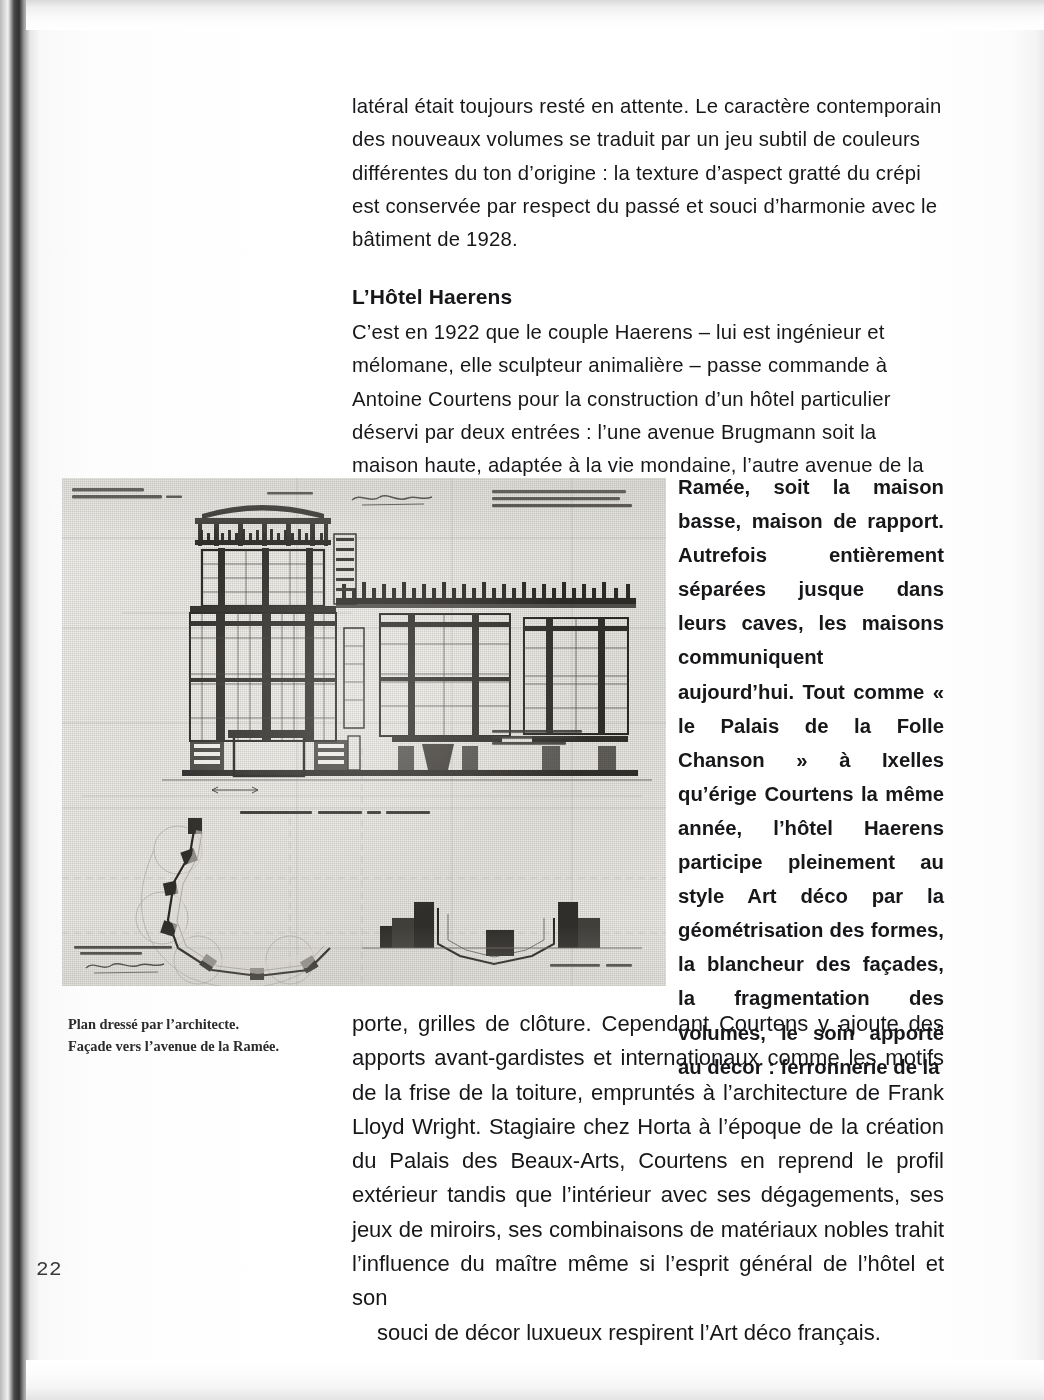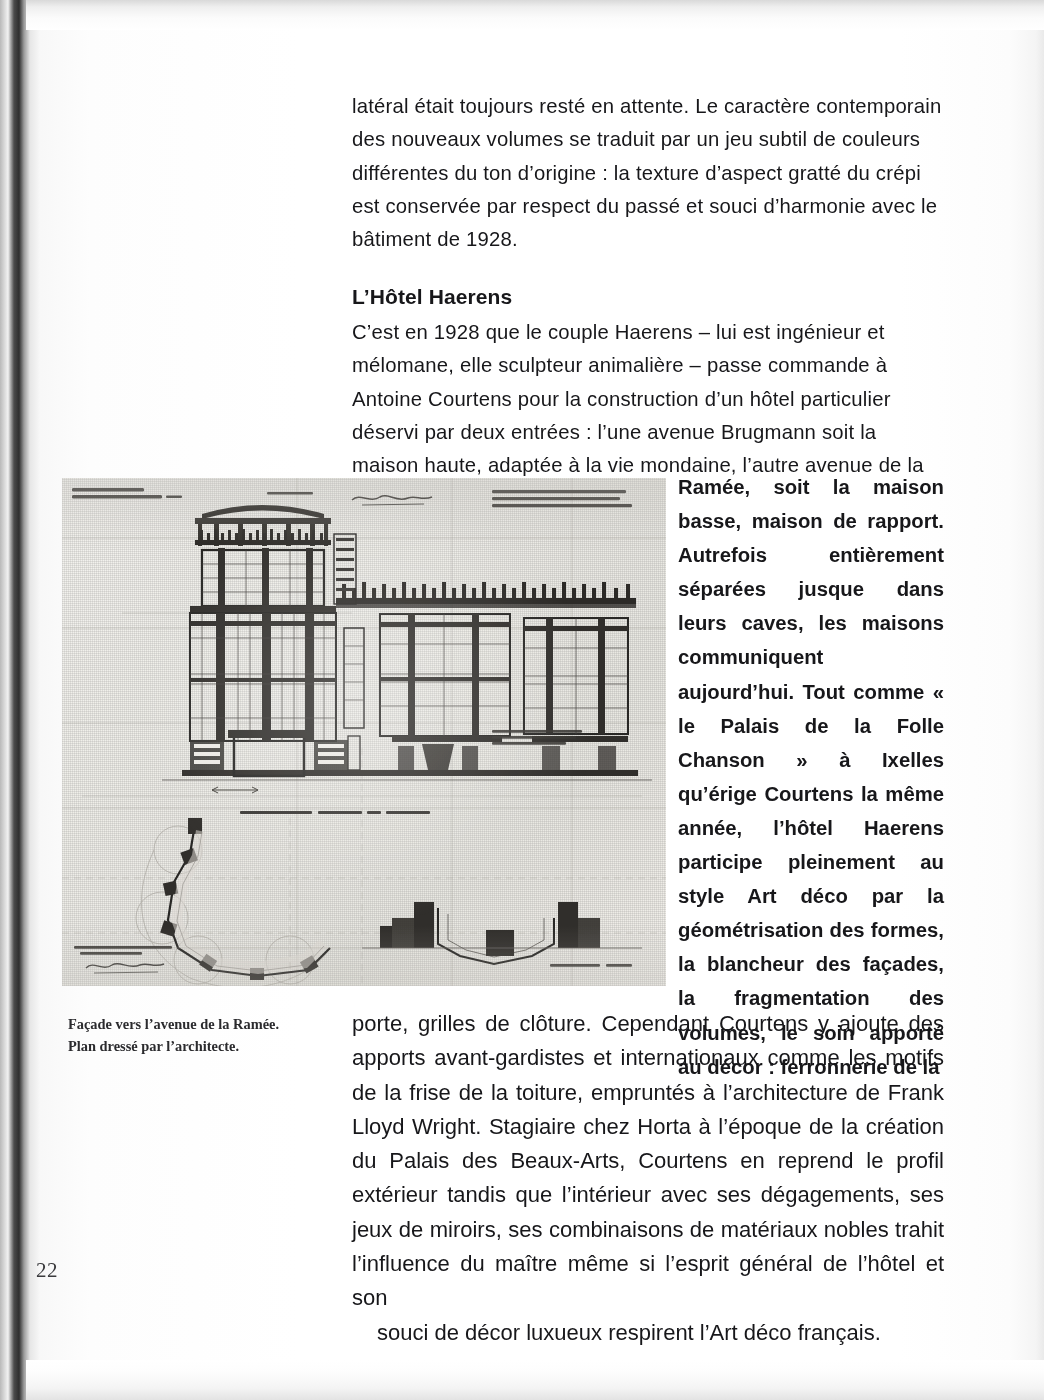--- a/index.html
+++ b/index.html
@@ -119,21 +119,21 @@
     line-height: 22px;
     color: #2b2b2e;
   }
   #figure-caption span { display: block; }
 
   
   #page-number {
     position: absolute;
     left: 36px;
     top: 1258px;
-    font-family: Liberation Serif, serif;
+    font-family: Liberation Mono, monospace;
     font-size: 21px;
     color: #3a3a3d;
     letter-spacing: 0.02em;
   }
 
   
   #figure-plate {
     position: absolute;
     left: 62px;
     top: 478px;
@@ -504,27 +504,27 @@
       </g>
 
     </svg>
     <div class="plate-vignette"></div>
   </div>
 
   <div class="col-text" id="para-intro">latéral était toujours resté en attente. Le caractère contemporain des nouveaux volumes se traduit par un jeu subtil de couleurs différentes du ton d’origine : la texture d’aspect gratté du crépi est conservée par respect du passé et souci d’harmonie avec le bâtiment de 1928.</div>
 
   <div class="col-text" id="section-heading">L’Hôtel Haerens</div>
 
-  <div class="col-text" id="para-haerens-top">C’est en 1928 que le couple Haerens – lui est ingénieur et mélomane, elle sculpteur animalière – passe commande à Antoine Courtens pour la construction d’un hôtel particulier déservi par deux entrées : l’une avenue Brugmann soit la maison haute, adaptée à la vie mondaine, l’autre avenue de la</div>
+  <div class="col-text" id="para-haerens-top">C’est en 1922 que le couple Haerens – lui est ingénieur et mélomane, elle sculpteur animalière – passe commande à Antoine Courtens pour la construction d’un hôtel particulier déservi par deux entrées : l’une avenue Brugmann soit la maison haute, adaptée à la vie mondaine, l’autre avenue de la</div>
 
   <div class="col-text" id="para-haerens-side">Ramée, soit la maison basse, maison de rapport. Autrefois entièrement séparées jusque dans leurs caves, les maisons communiquent aujourd’hui. Tout comme « le Palais de la Folle Chanson » à Ixelles qu’érige Courtens la même année, l’hôtel Haerens participe pleinement au style Art déco par la géométrisation des formes, la blancheur des façades, la fragmentation des volumes, le soin apporté au décor : ferronnerie de la</div>
 
   <div class="col-text" id="para-haerens-bottom"><span>porte, grilles de clôture. Cependant Courtens y ajoute des apports avant-gardistes et internationaux comme les motifs de la frise de la toiture, empruntés à l’architecture de Frank Lloyd Wright. Stagiaire chez Horta à l’époque de la création du Palais des Beaux-Arts, Courtens en reprend le profil extérieur tandis que l’intérieur avec ses dégagements, ses jeux de miroirs, ses combinaisons de matériaux nobles trahit l’influence du maître même si l’esprit général de l’hôtel et son</span>
        <span class="lastline">souci de décor luxueux respirent l’Art déco français.</span></div>
 
   <div id="figure-caption">
+    <span>Plan dressé par l’architecte.</span>
     <span>Façade vers l’avenue de la Ramée.</span>
-    <span>Plan dressé par l’architecte.</span>
   </div>
 
   <div id="page-number">22</div>
 
 </div>
 
 </body></html>

